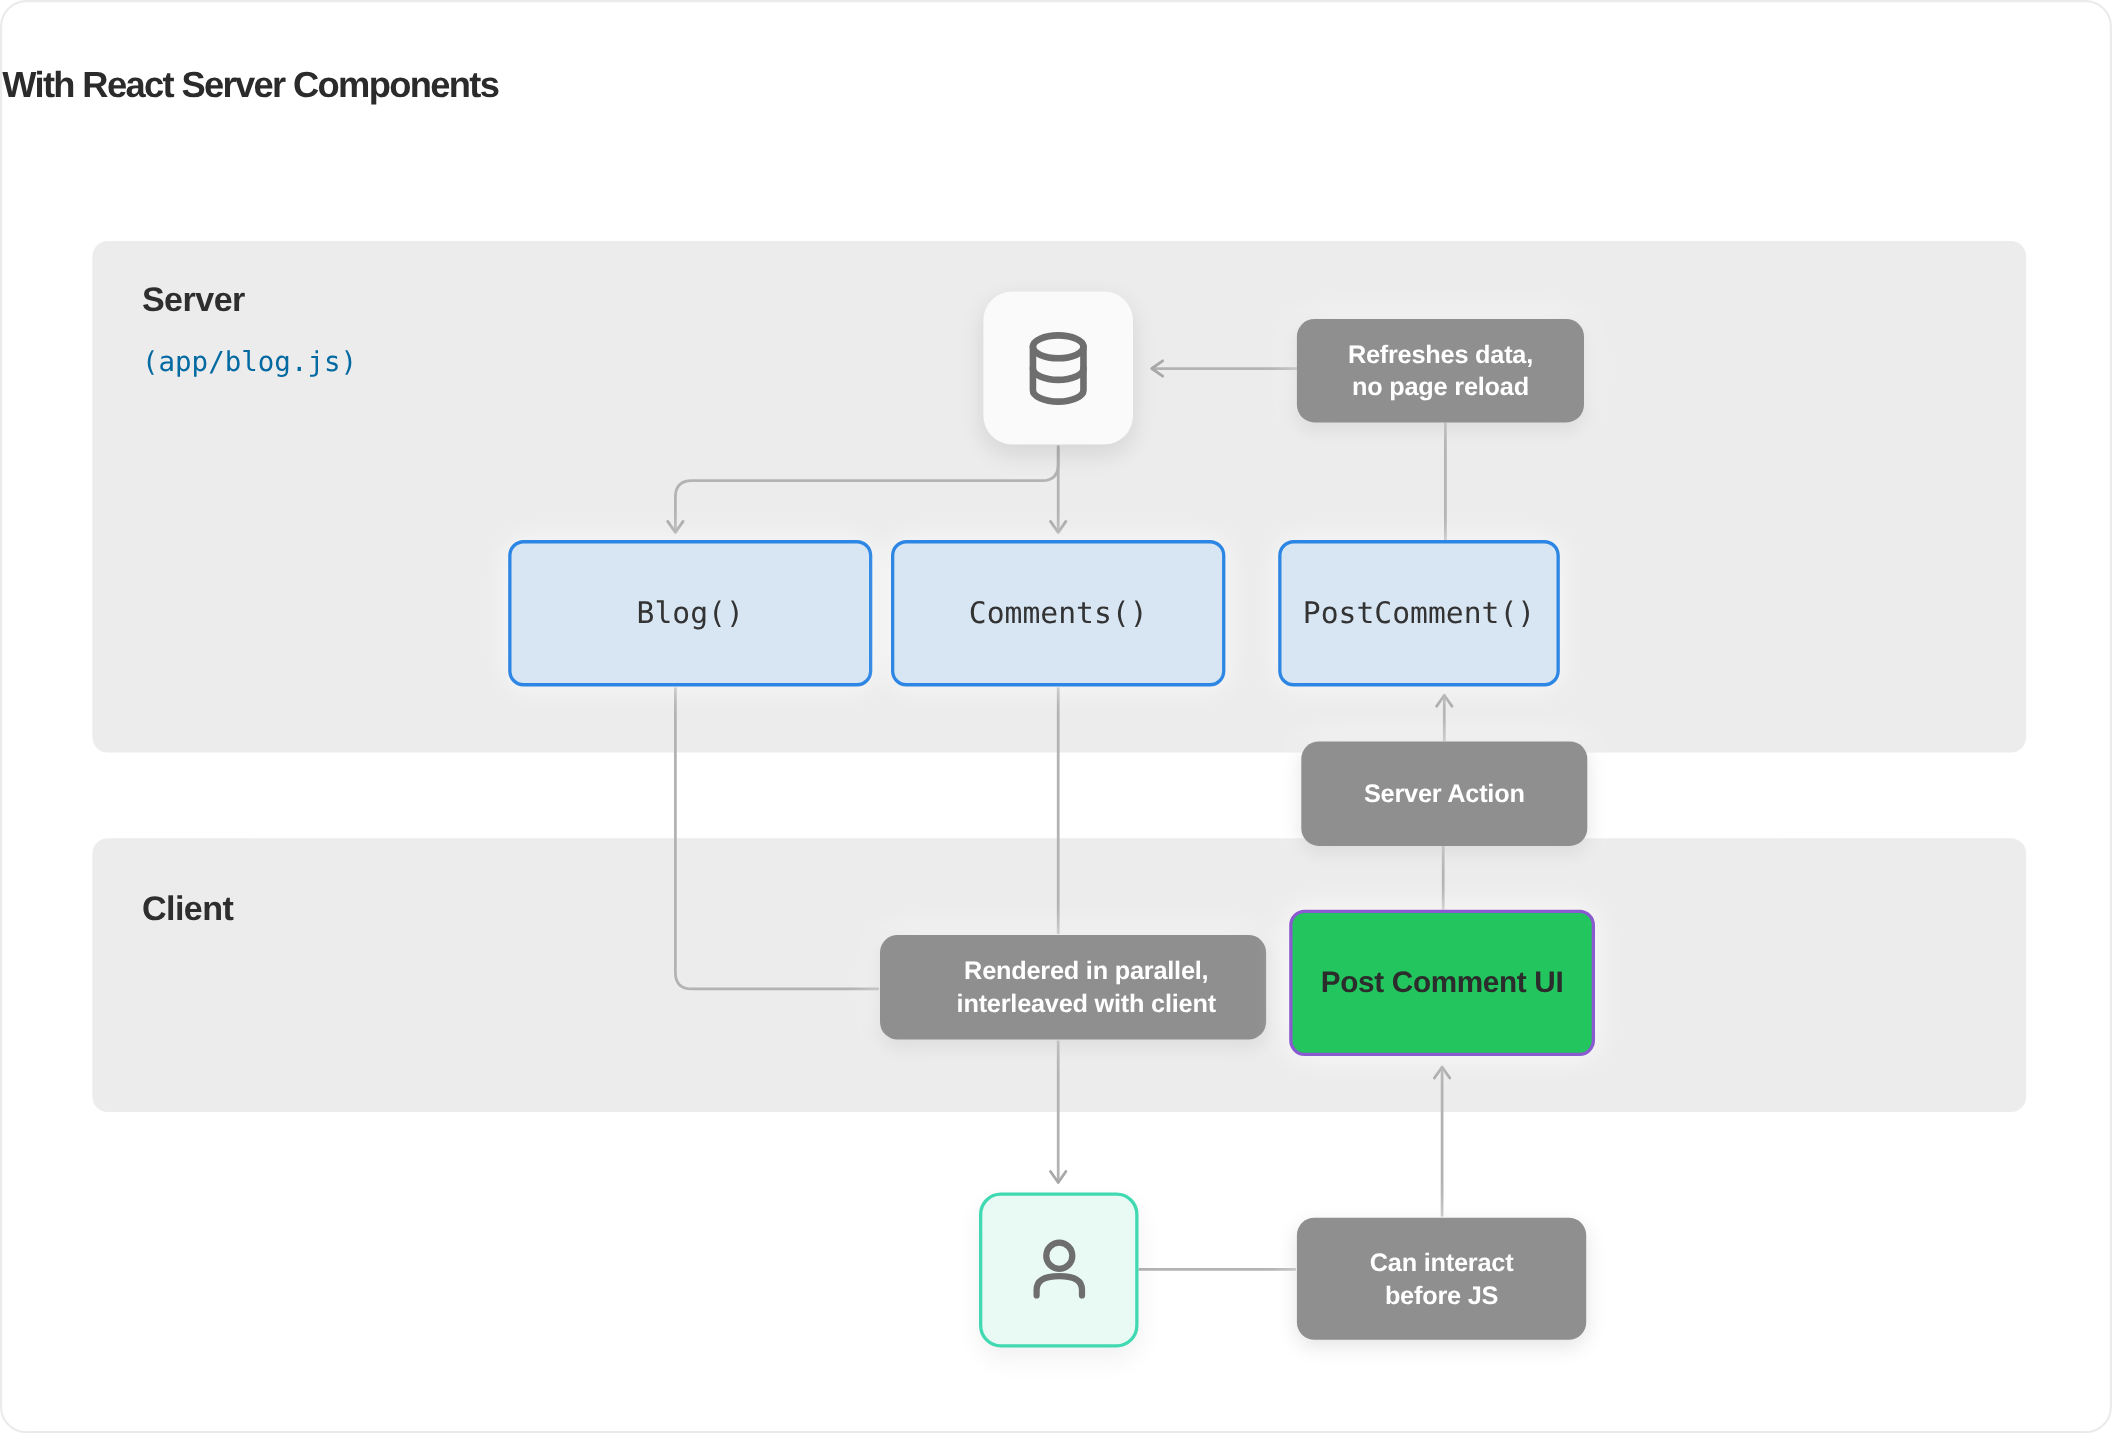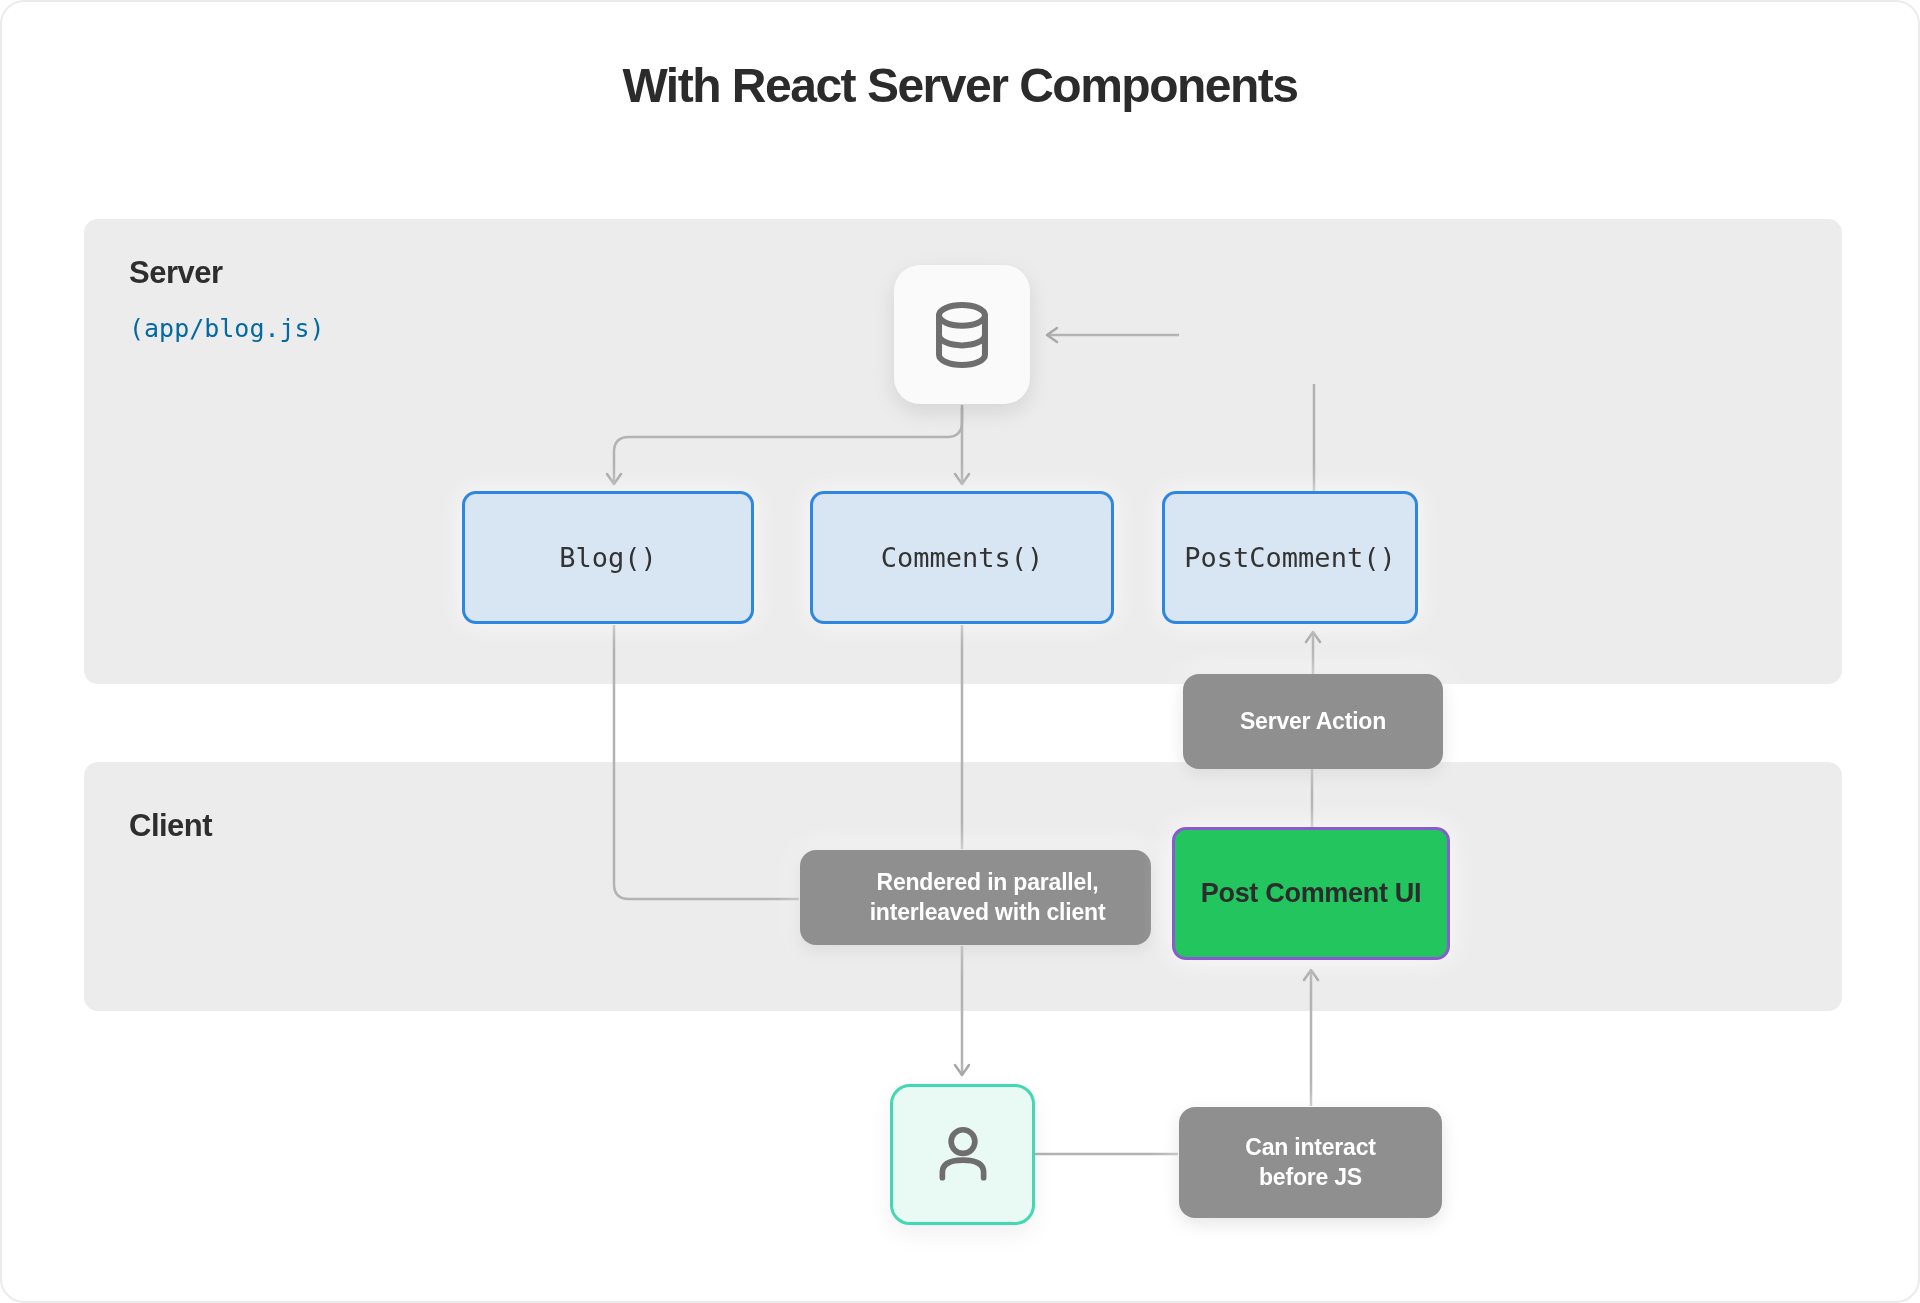--- a/index.html
+++ b/index.html
@@ -1,18 +1,18 @@
 <!DOCTYPE html>
 <html><head>
 <meta charset="utf-8">
 <style>
   html,body{margin:0;padding:0;background:#fff;}
   body{width:1920px;height:1303px;position:relative;font-family:"Liberation Sans",sans-serif;}
   .frame{position:absolute;inset:0;background:#ffffff;border:2px solid #ebebeb;border-radius:24px;box-sizing:border-box;overflow:hidden;}
-  .title{position:absolute;left:0;top:56px;width:100%;text-align:center;font-size:48px;font-weight:700;color:#2b2b2b;letter-spacing:-1.5px;}
+  .title{position:absolute;left:0;top:56px;width:100%;text-align:left;font-size:33px;font-weight:700;color:#2b2b2b;letter-spacing:-1.5px;}
   .section{position:absolute;left:82px;width:1758px;background:#ececec;border-radius:14px;}
   .section.server{top:217px;height:465px;}
   .section.client{top:760px;height:249px;}
   .section-heading{position:absolute;left:127px;font-size:31px;font-weight:700;color:#2e2e2e;letter-spacing:-0.5px;}
   .section-sub{position:absolute;left:127px;font-size:25px;color:#0369a1;font-family:"DejaVu Sans Mono","Liberation Mono",monospace;}
   .connectors{position:absolute;left:0;top:0;pointer-events:none;}
   .node{position:absolute;display:flex;align-items:center;justify-content:center;box-sizing:border-box;}
   .icon-card{background:#fafafa;border-radius:26px;box-shadow:0 8px 22px rgba(0,0,0,0.10);}
   .code-box{background:#d8e6f3;border:3px solid #2d86e4;border-radius:14px;font-family:"DejaVu Sans Mono","Liberation Mono",monospace;font-size:27px;color:#333333;box-shadow:0 0 26px rgba(255,255,255,0.75);}
   .purple-box{background:#22c55e;border:3px solid #8a5ad1;border-radius:14px;font-size:27px;font-weight:700;color:#2c2c2c;letter-spacing:-0.3px;box-shadow:0 0 28px rgba(255,255,255,0.85);}
@@ -57,22 +57,26 @@
   <div class="node icon-card" style="left:892px;top:263px;width:136px;height:139px;">
     <svg width="70" height="72" viewBox="0 0 64 64">
       <g fill="none" stroke="#6e6e6e" stroke-width="5.5" stroke-linecap="round" stroke-linejoin="round">
         <ellipse cx="32" cy="14" rx="21" ry="9.5"></ellipse>
         <path d="M11 14 V50 C11 55.2 20.4 59.5 32 59.5 C43.6 59.5 53 55.2 53 50 V14"></path>
         <path d="M11 32 C11 37.2 20.4 41.5 32 41.5 C43.6 41.5 53 37.2 53 32"></path>
       </g>
     </svg>
   </div>
 
+  <div class="pill" style="left:1177px;top:288px;width:261px;height:94px;">
+    <div>Refreshes data,</div>
+    <div>no page reload</div>
+  </div>
 
-  <div class="node code-box" style="left:460px;top:489px;width:292px;height:133px;">
+  <div class="node code-box" style="left:460px;top:489px;width:331px;height:133px;">
     <span>Blog()</span>
   </div>
   <div class="node code-box" style="left:808px;top:489px;width:304px;height:133px;">
     <span>Comments()</span>
   </div>
   <div class="node code-box" style="left:1160px;top:489px;width:256px;height:133px;">
     <span>PostComment()</span>
   </div>
 
   <div class="pill" style="left:1181px;top:672px;width:260px;height:95px;">

